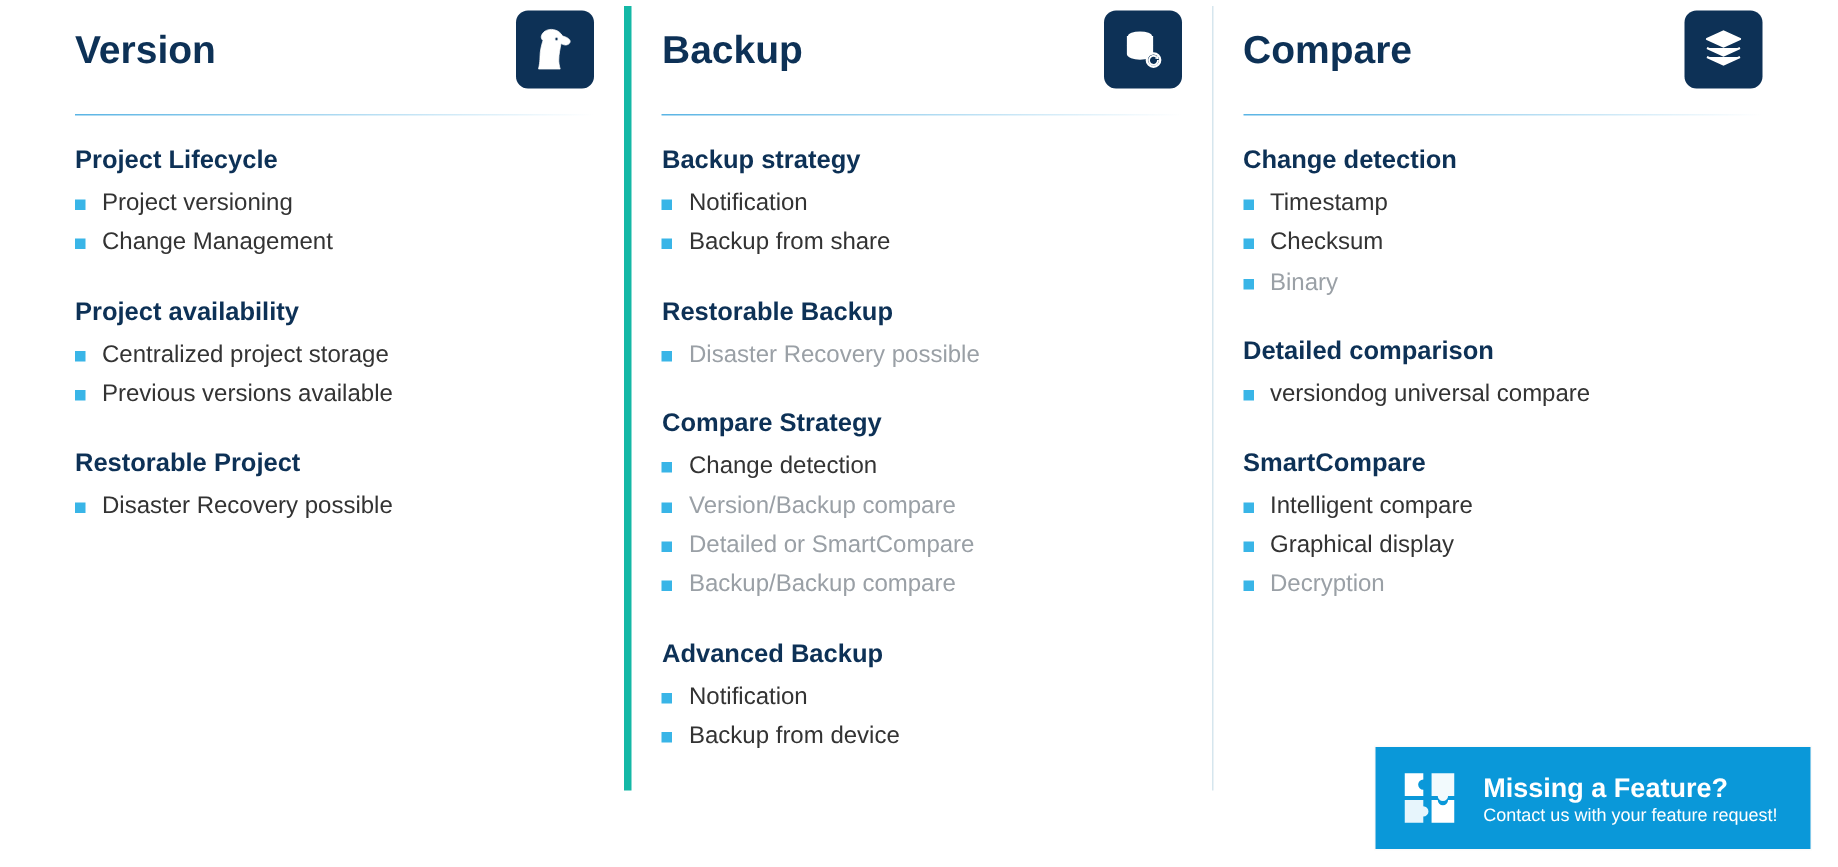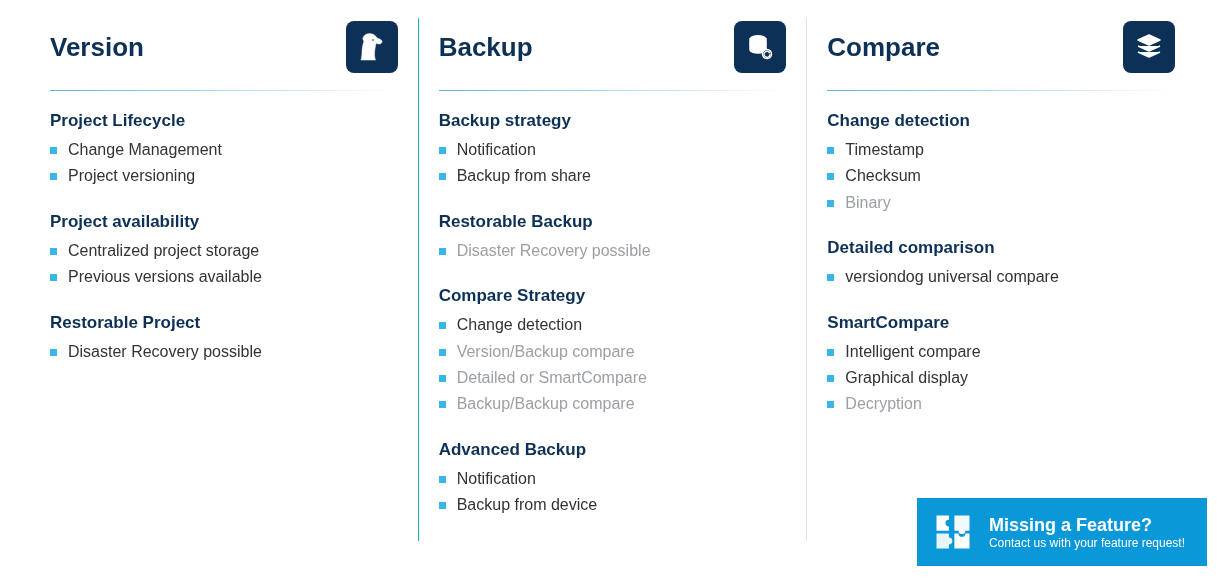--- a/index.html
+++ b/index.html
@@ -6,27 +6,27 @@
   body {
     font-family: "Segoe UI", Arial, sans-serif;
     background: #fff;
     width: 1225px;
     height: 578px;
     position: relative;
     overflow: hidden;
   }
   .columns {
     display: flex;
-    padding: 18px 30px 0 30px;
+    padding: 4px 30px 0 30px;
   }
   .col {
     flex: 1;
     padding: 0 20px;
   }
-  .col:nth-child(2) { border-left: 1px solid #14b8a6; border-right: 1px solid #d6e6ee; }
+  .col:nth-child(2) { border-left: 5px solid #14b8a6; border-right: 1px solid #d6e6ee; }
   .col-header {
     display: flex;
     align-items: center;
     justify-content: space-between;
     margin-bottom: 14px;
     height: 58px;
   }
   .col-title {
     font-size: 26px;
     font-weight: 600;
@@ -95,22 +95,22 @@
             <path d="M16 10c3-4 10-6 16-4 4 1 8 4 10 8 3 1 8 2 10 6 1 3-2 6-6 6-2 0-4-1-6-2-1 6-3 14-3 22 0 6 2 12 2 12H10s2-8 2-16c0-8 2-16 4-22-2-2-4-5 0-10z" fill="#fff"></path>
             <circle cx="34" cy="18" r="2.2" fill="#0d3156"></circle>
           </svg>
       </div>
     </div>
     <div class="divider"></div>
 
     <div class="group">
       <div class="group-title">Project Lifecycle</div>
       <ul class="items">
+        <li>Project versioning</li>
         <li>Change Management</li>
-        <li>Project versioning</li>
       </ul>
     </div>
 
     <div class="group">
       <div class="group-title">Project availability</div>
       <ul class="items">
         <li>Centralized project storage</li>
         <li>Previous versions available</li>
       </ul>
     </div>

